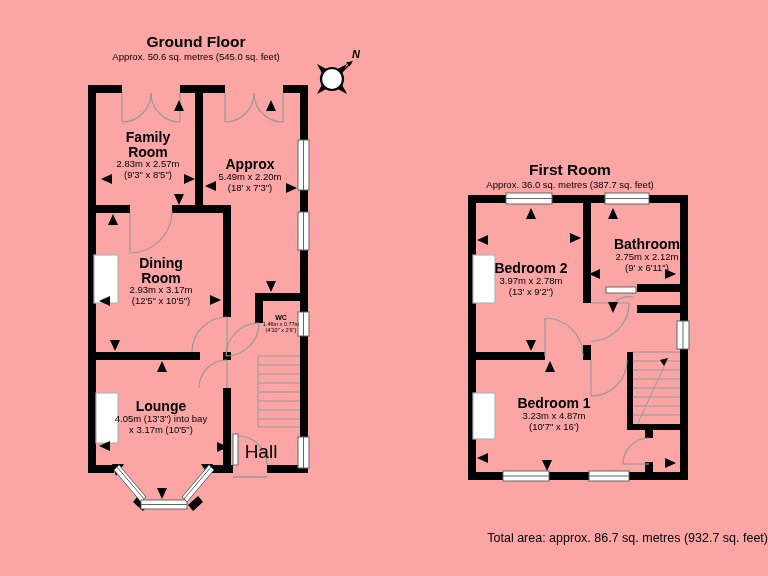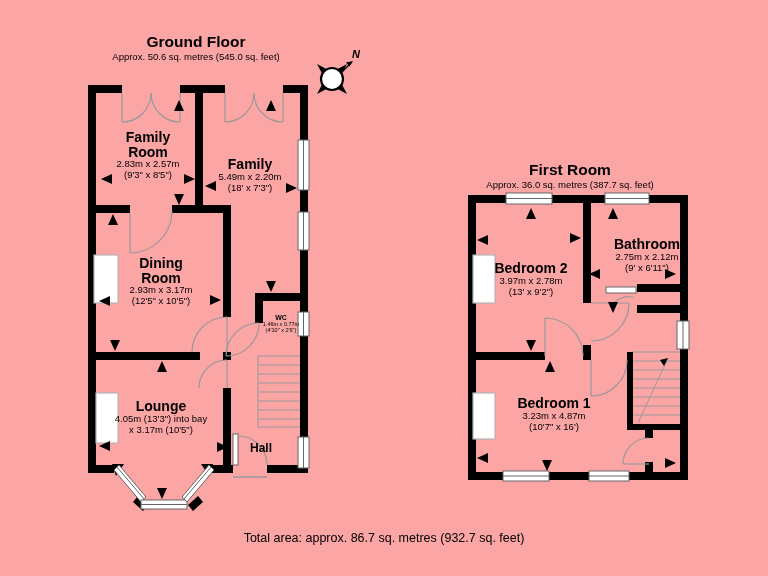--- a/index.html
+++ b/index.html
@@ -8,23 +8,23 @@
   .plan svg{position:absolute;left:0;top:0;}
   .lbl{position:absolute;text-align:center;color:#000;}
   .floor-title{font-weight:bold;font-size:15.5px;line-height:1.15;}
   .floor-sub{font-size:9.5px;line-height:1.2;}
   .room-name{font-weight:bold;font-size:14px;line-height:1.05;}
   .room-name.big{font-size:14px;}
   .nm2{max-width:62px;margin:0 auto;}
   .room-dims{font-size:9.5px;line-height:1.14;}
   .wc-name{font-weight:bold;font-size:7px;line-height:1.05;}
   .wc-dims{font-size:5.5px;line-height:1.1;}
-  .hall-name{font-weight:bold;font-size:12px;}
+  .hall-name{font-weight:normal;font-size:19px;}
   .compass-n{font-weight:bold;font-style:italic;font-size:11px;}
-  .footer-total{position:absolute;left:0;right:0;top:531px;text-align:center;font-size:12.5px;}
+  .footer-total{position:absolute;left:0;right:0;top:531px;text-align:right;font-size:12.5px;}
   .wall{fill:#000000;}
   .swing{fill:none;stroke:#999999;stroke-width:1.2;}
   .leaf{stroke:#999999;stroke-width:1.2;}
   .win{fill:#ffffff;stroke:#666666;stroke-width:1;}
   .winline{stroke:#666666;stroke-width:1;}
   .tread{stroke:#999999;stroke-width:1;fill:none;}
   .furn{fill:#ffffff;stroke:#b5b5b5;stroke-width:1.2;}
   .arr{fill:#000000;}
   .thresh{stroke:#999999;stroke-width:1.5;}
 </style>
@@ -270,21 +270,21 @@
     <div class="floor-sub">Approx. 36.0 sq. metres (387.7 sq. feet)</div>
   </div>
 
   <div class="lbl" style="left:98px;top:130px;width:100px">
     <div class="room-name nm2">Family Room</div>
     <div class="room-dims">2.83m x 2.57m</div>
     <div class="room-dims">(9'3" x 8'5")</div>
   </div>
 
   <div class="lbl" style="left:200px;top:157px;width:100px">
-    <div class="room-name">Family</div>
+    <div class="room-name">Approx</div>
     <div class="room-dims">5.49m x 2.20m</div>
     <div class="room-dims">(18' x 7'3")</div>
   </div>
 
   <div class="lbl" style="left:111px;top:256px;width:100px">
     <div class="room-name nm2">Dining Room</div>
     <div class="room-dims">2.93m x 3.17m</div>
     <div class="room-dims">(12'5" x 10'5")</div>
   </div>
 

